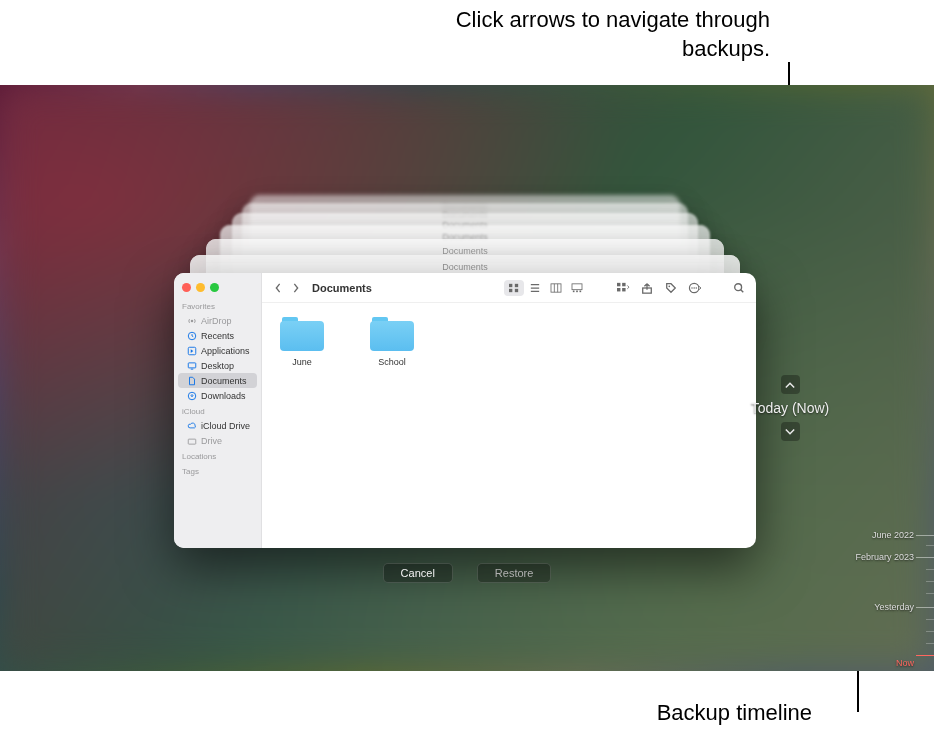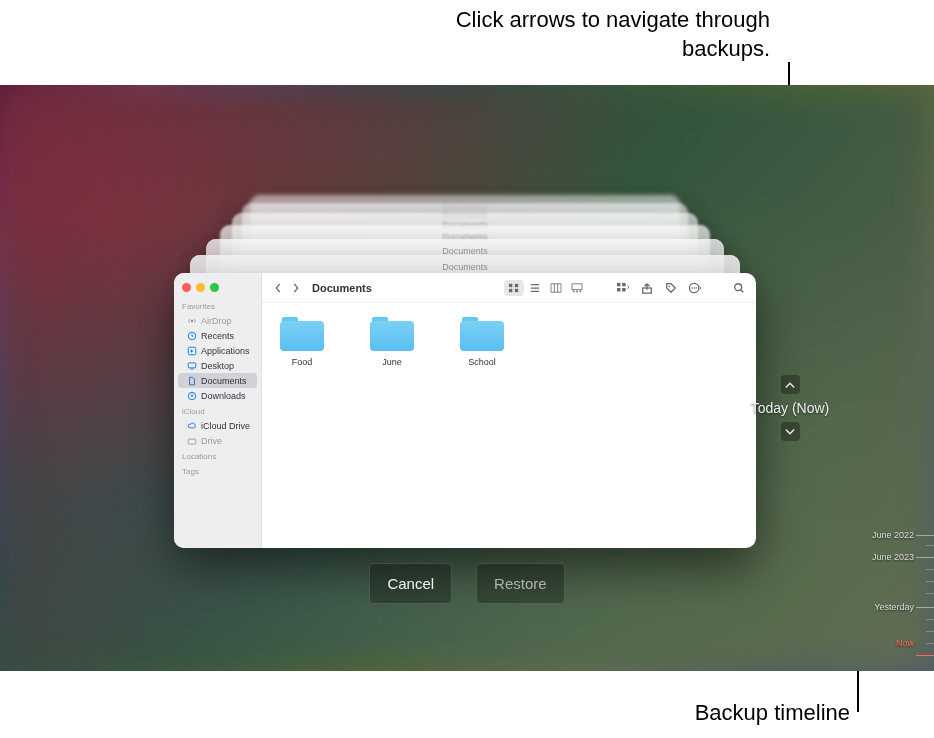--- a/index.html
+++ b/index.html
@@ -27,21 +27,21 @@
     position: absolute;
     top: 62px;
     left: 788px;
     width: 2px;
     height: 310px;
     background: #000;
   }
   .annot-bottom {
     position: absolute;
     top: 700px;
-    left: 650px;
+    left: 612px;
     width: 200px;
     font-size: 22px;
     color: #000;
     text-align: right;
   }
   .annot-bottom-leader {
     position: absolute;
     top: 557px;
     left: 857px;
     width: 2px;
@@ -238,22 +238,22 @@
   .bottom-btns {
     position: absolute;
     top: 478px;
     left: 0;
     width: 934px;
     display: flex;
     justify-content: center;
     gap: 24px;
   }
   .mac-btn {
-    padding: 12px 18px;
-    font-size: 15px;
+    padding: 4px 18px;
+    font-size: 11px;
     border-radius: 5px;
     background: rgba(0,0,0,0.28);
     color: #f2f2f2;
     box-shadow: inset 0 0 0 1px rgba(255,255,255,0.15);
   }
   .mac-btn.dim { color: #b0b0b0; }
 
   
   .nav-arrows {
     position: absolute;
@@ -505,24 +505,20 @@
             <svg width="12" height="12" viewBox="0 0 14 14">
               <circle cx="6" cy="6" r="4" stroke="currentColor" fill="none" stroke-width="1.6"></circle>
               <path d="M9 9l3 3" stroke="currentColor" stroke-width="1.6"></path>
             </svg>
           </span>
       </div>
 
       <div class="files">
         <div class="file">
           <div class="folder-icon"></div>
-          <span>Food</span>
-        </div>
-        <div class="file">
-          <div class="folder-icon"></div>
           <span>June</span>
         </div>
         <div class="file">
           <div class="folder-icon"></div>
           <span>School</span>
         </div>
       </div>
     </div>
   </div>
 
@@ -543,25 +539,25 @@
           <path d="M1 1l5 5 5-5" stroke="currentColor" fill="none" stroke-width="1.8"></path>
         </svg>
     </div>
   </div>
 
   <div class="timeline">
     <div class="tick" style="top:90px"></div>
     <div class="lbl" style="top:90px">June 2022</div>
     <div class="tick minor" style="top:100px"></div>
     <div class="tick" style="top:112px"></div>
-    <div class="lbl" style="top:112px">June 2023</div>
+    <div class="lbl" style="top:112px">February 2023</div>
     <div class="tick minor" style="top:124px"></div>
     <div class="tick minor" style="top:136px"></div>
     <div class="tick minor" style="top:148px"></div>
     <div class="tick" style="top:162px"></div>
     <div class="lbl" style="top:162px">Yesterday</div>
     <div class="tick minor" style="top:174px"></div>
     <div class="tick minor" style="top:186px"></div>
     <div class="tick minor" style="top:198px"></div>
     <div class="tick now" style="top:210px"></div>
-    <div class="lbl now" style="top:198px">Now</div>
+    <div class="lbl now" style="top:218px">Now</div>
   </div>
 </div>
 
 </body></html>

